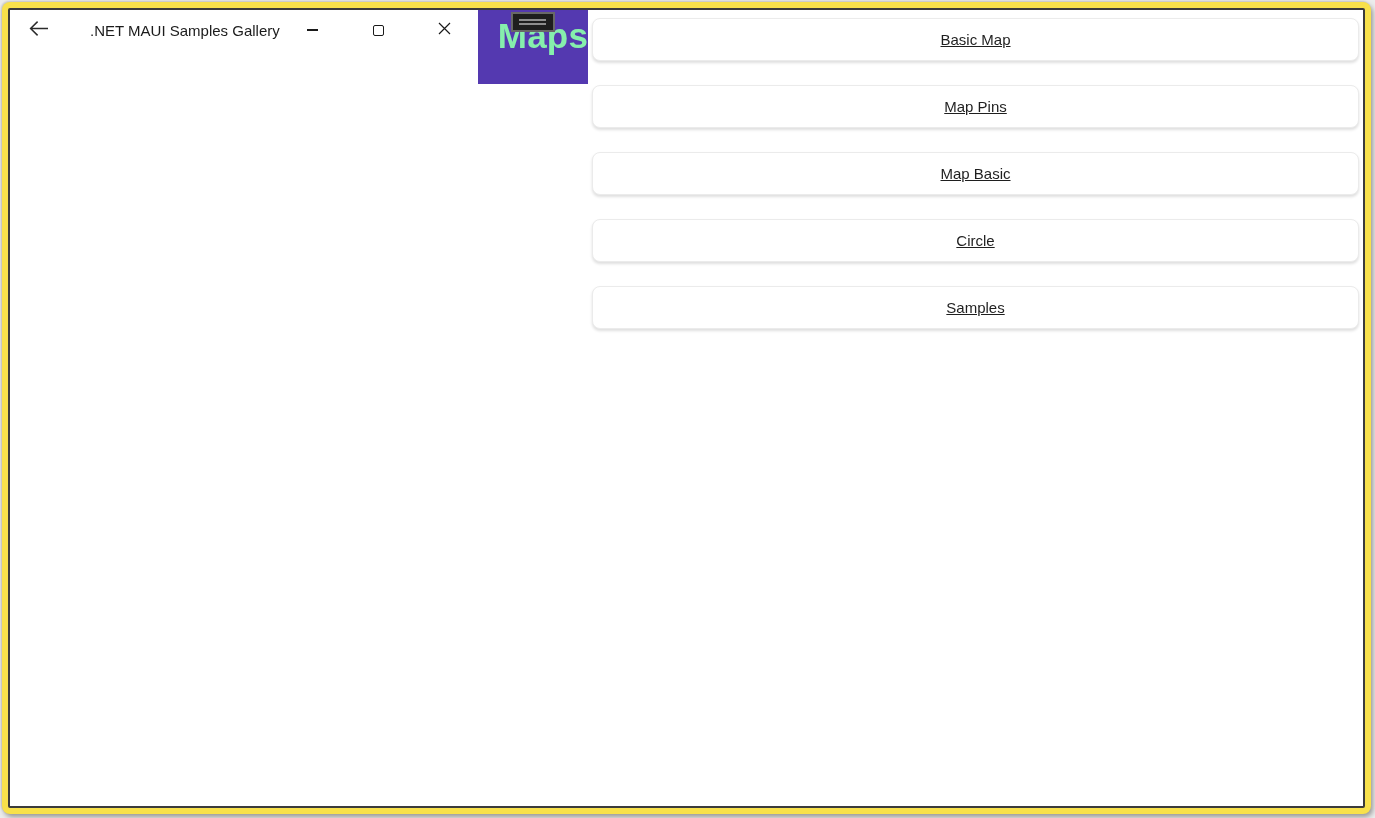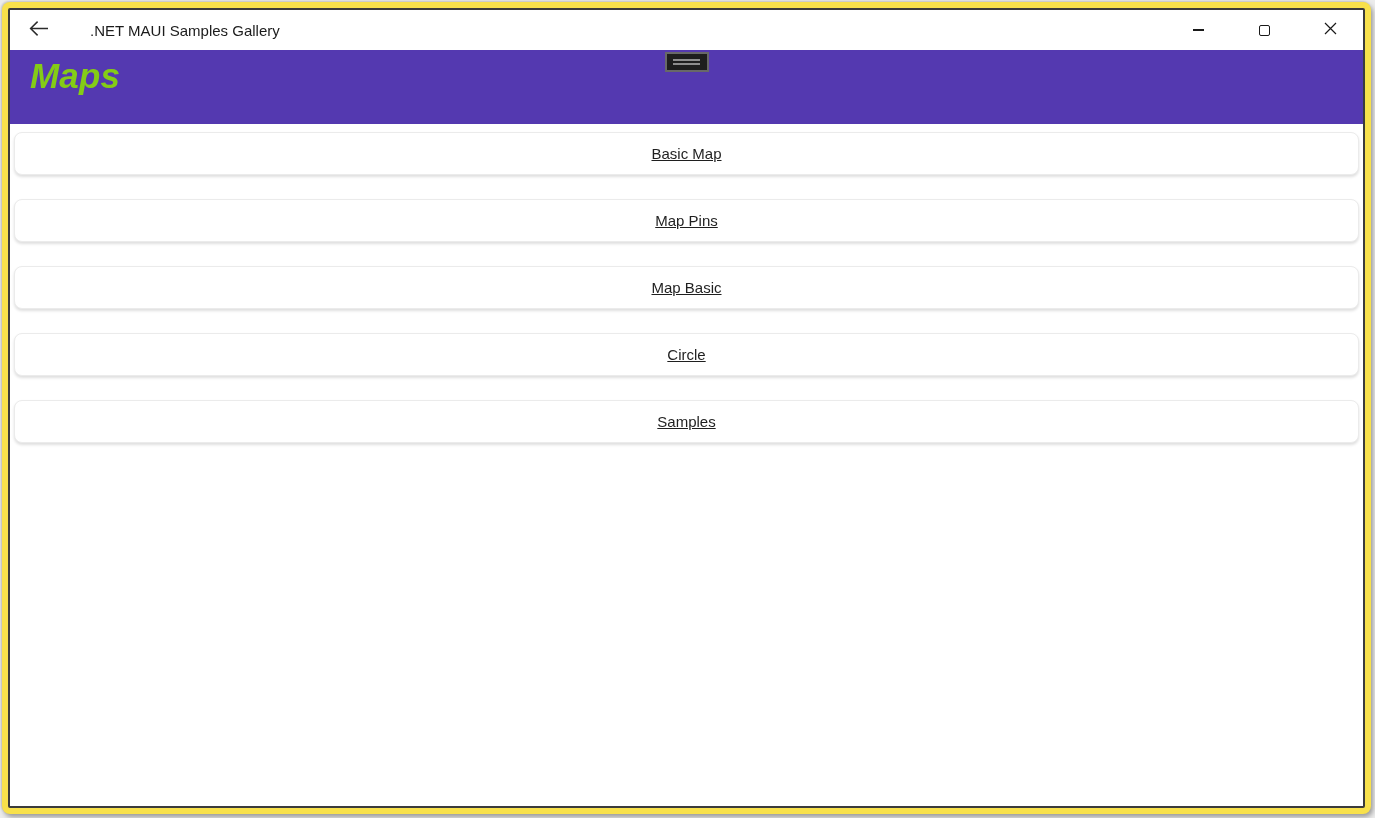--- a/index.html
+++ b/index.html
@@ -23,21 +23,21 @@
     border-radius: 8px;
     padding: 6px;
     box-shadow: 2px 3px 5px rgba(0,0,0,0.35), -1px -1px 2px rgba(0,0,0,0.15);
   }
   .window-inner {
     width: 100%; height: 100%;
     border: 2px solid var(--frameline);
     border-radius: 2px;
     background: #ffffff;
     display: flex;
-    flex-direction: column;
+    flex-direction: row;
     overflow: hidden;
   }
   
   .titlebar {
     height: 40px;
     flex: 0 0 40px;
     background: #ffffff;
     display: flex;
     align-items: center;
   }
@@ -63,26 +63,25 @@
   
   .page-header {
     height: 74px;
     flex: 0 0 74px;
     background: var(--purple);
     position: relative;
     display: flex;
     align-items: flex-start;
   }
   .page-title {
-    color: #84cc16;
+    color: #86efac;
     font-size: 35px;
     font-weight: 700;
     margin: 6px 0 0 20px;
     letter-spacing: 0.2px;
-    font-style: italic;
   }
   
   .debug-pill {
     position: absolute;
     top: 2px; left: 50%;
     transform: translateX(-50%);
     width: 44px; height: 20px;
     background: #1e1e1e;
     border: 2px solid #686868;
     display: flex;

